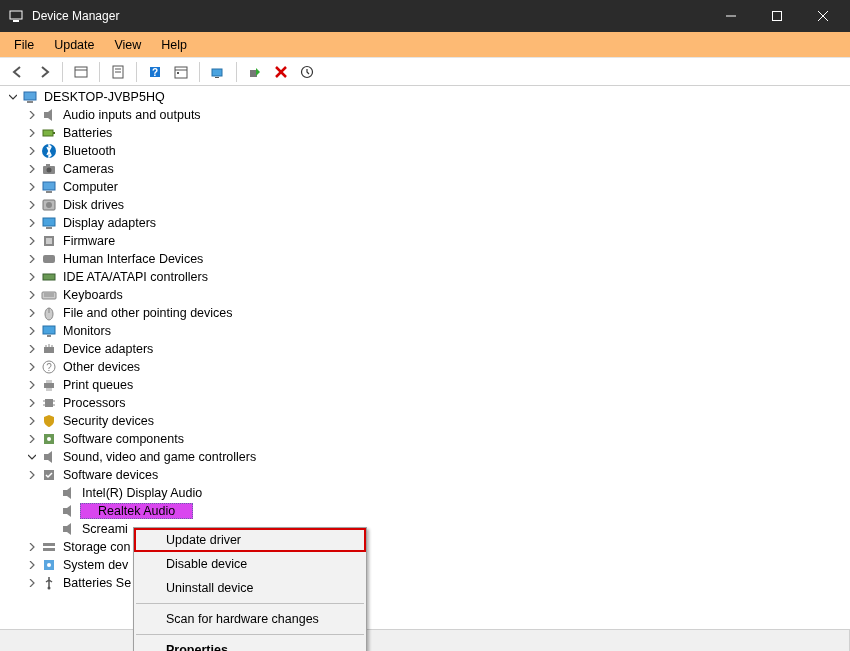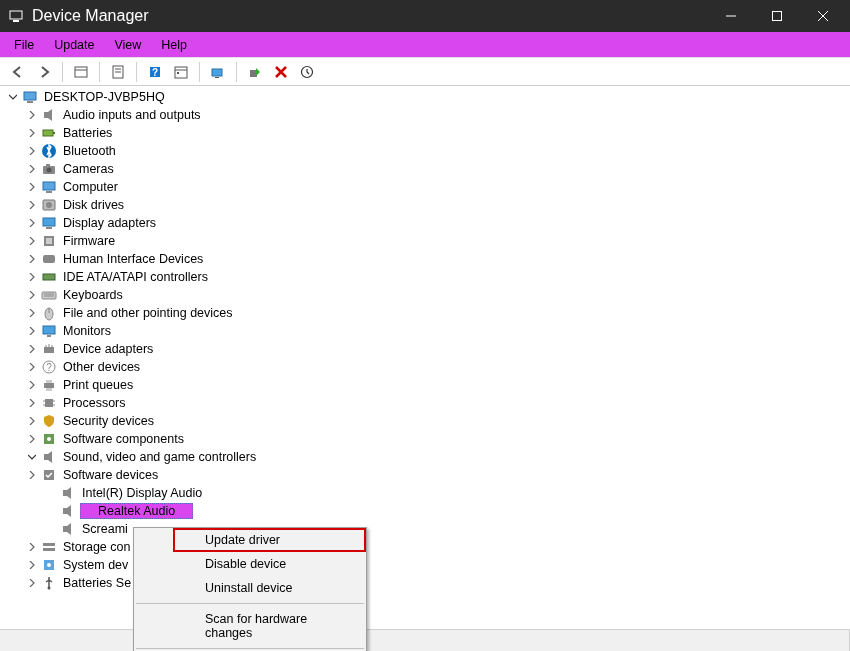--- a/index.html
+++ b/index.html
@@ -1,48 +1,48 @@
 <!DOCTYPE html>
 <html><head>
   <meta charset="utf-8">
   <style>
     * { margin: 0; padding: 0; box-sizing: border-box; font-family: "Segoe UI", Tahoma, sans-serif; }
     body { width: 850px; height: 651px; background: #fff; overflow: hidden; }
 
     
     .titlebar { height: 32px; background: #2b2b2b; color: #fff; display: flex; align-items: center; padding: 0 4px; }
     .titlebar .app-icon { width: 16px; height: 16px; margin: 0 8px 0 4px; display: flex; align-items: center; justify-content: center; }
-    .titlebar .title { font-size: 16px; flex: 1; }
+    .titlebar .title { font-size: 12px; flex: 1; }
     .win-controls { display: flex; }
     .win-btn { width: 46px; height: 32px; display: flex; align-items: center; justify-content: center; color: #fff; cursor: pointer; }
     .win-btn svg { width: 10px; height: 10px; }
 
     
-    .menubar { height: 26px; background: #d946ef; border-bottom: 1px solid #e5e5e5; display: flex; align-items: center; padding: 0 4px; }
+    .menubar { height: 26px; background: #fdba74; border-bottom: 1px solid #e5e5e5; display: flex; align-items: center; padding: 0 4px; }
     .menu-item { padding: 3px 10px; font-size: 12.5px; cursor: pointer; }
 
     
     .toolbar { height: 28px; background: #fff; border-bottom: 1px solid #d0d0d0; display: flex; align-items: center; padding: 0 6px; gap: 2px; }
     .tb-btn { width: 24px; height: 24px; display: flex; align-items: center; justify-content: center; cursor: pointer; border-radius: 2px; }
     .tb-sep { width: 1px; height: 20px; background: #d0d0d0; margin: 0 4px; }
 
     
     .content { width: 850px; height: calc(651px - 32px - 26px - 28px - 22px); overflow: auto; background: #fff; padding: 2px 0; }
     .tree { font-size: 12.5px; }
     .node { display: flex; align-items: center; height: 18px; cursor: pointer; white-space: nowrap; }
     .node.selected .label-txt { background: #d946ef; border: 1px dotted #66a; padding: 0 17px; }
     .chev { width: 10px; height: 10px; margin-right: 4px; display: flex; align-items: center; justify-content: center; color: #666; }
     .chev svg { width: 8px; height: 8px; }
     .spacer { width: 14px; display: inline-block; }
     .icon { width: 16px; height: 16px; margin-right: 4px; display: flex; align-items: center; justify-content: center; flex-shrink: 0; }
     .label-txt { padding: 0 2px; }
 
     
     .context-menu { position: absolute; background: #f2f2f2; border: 1px solid #a0a0a0; box-shadow: 2px 2px 3px rgba(0,0,0,0.3); font-size: 12.5px; z-index: 100; }
-    .ctx-item { padding: 5px 28px 5px 32px; cursor: pointer; margin-left: 39px; }
+    .ctx-item { padding: 5px 28px 5px 32px; cursor: pointer; }
     .ctx-item.highlight { outline: 2px solid #d40000; outline-offset: -2px; }
     .ctx-sep { height: 1px; background: #c0c0c0; margin: 3px 2px; }
     .ctx-item.bold { font-weight: 600; }
 
     
     .statusbar { height: 22px; background: #f0f0f0; border-top: 1px solid #d0d0d0; display: flex; }
     .status-cell { border-right: 1px solid #d0d0d0; flex: 1; }
     .status-cell:first-child { flex: 0.7; }
   </style>
 </head>

